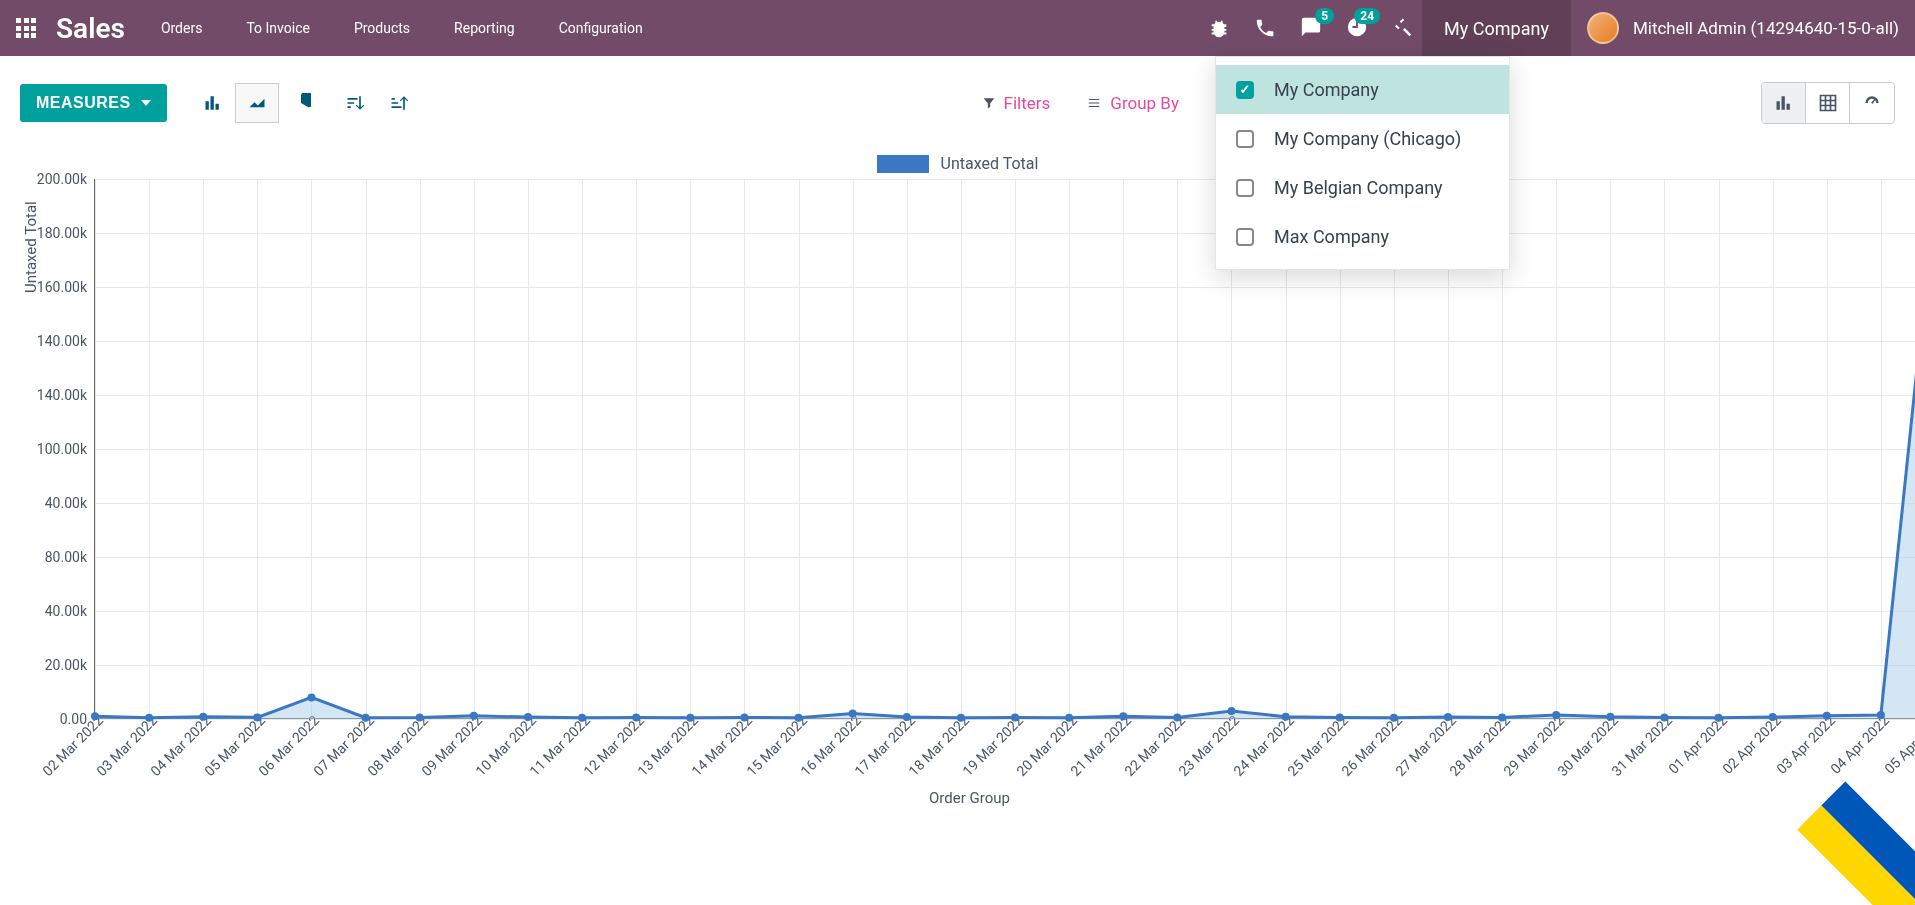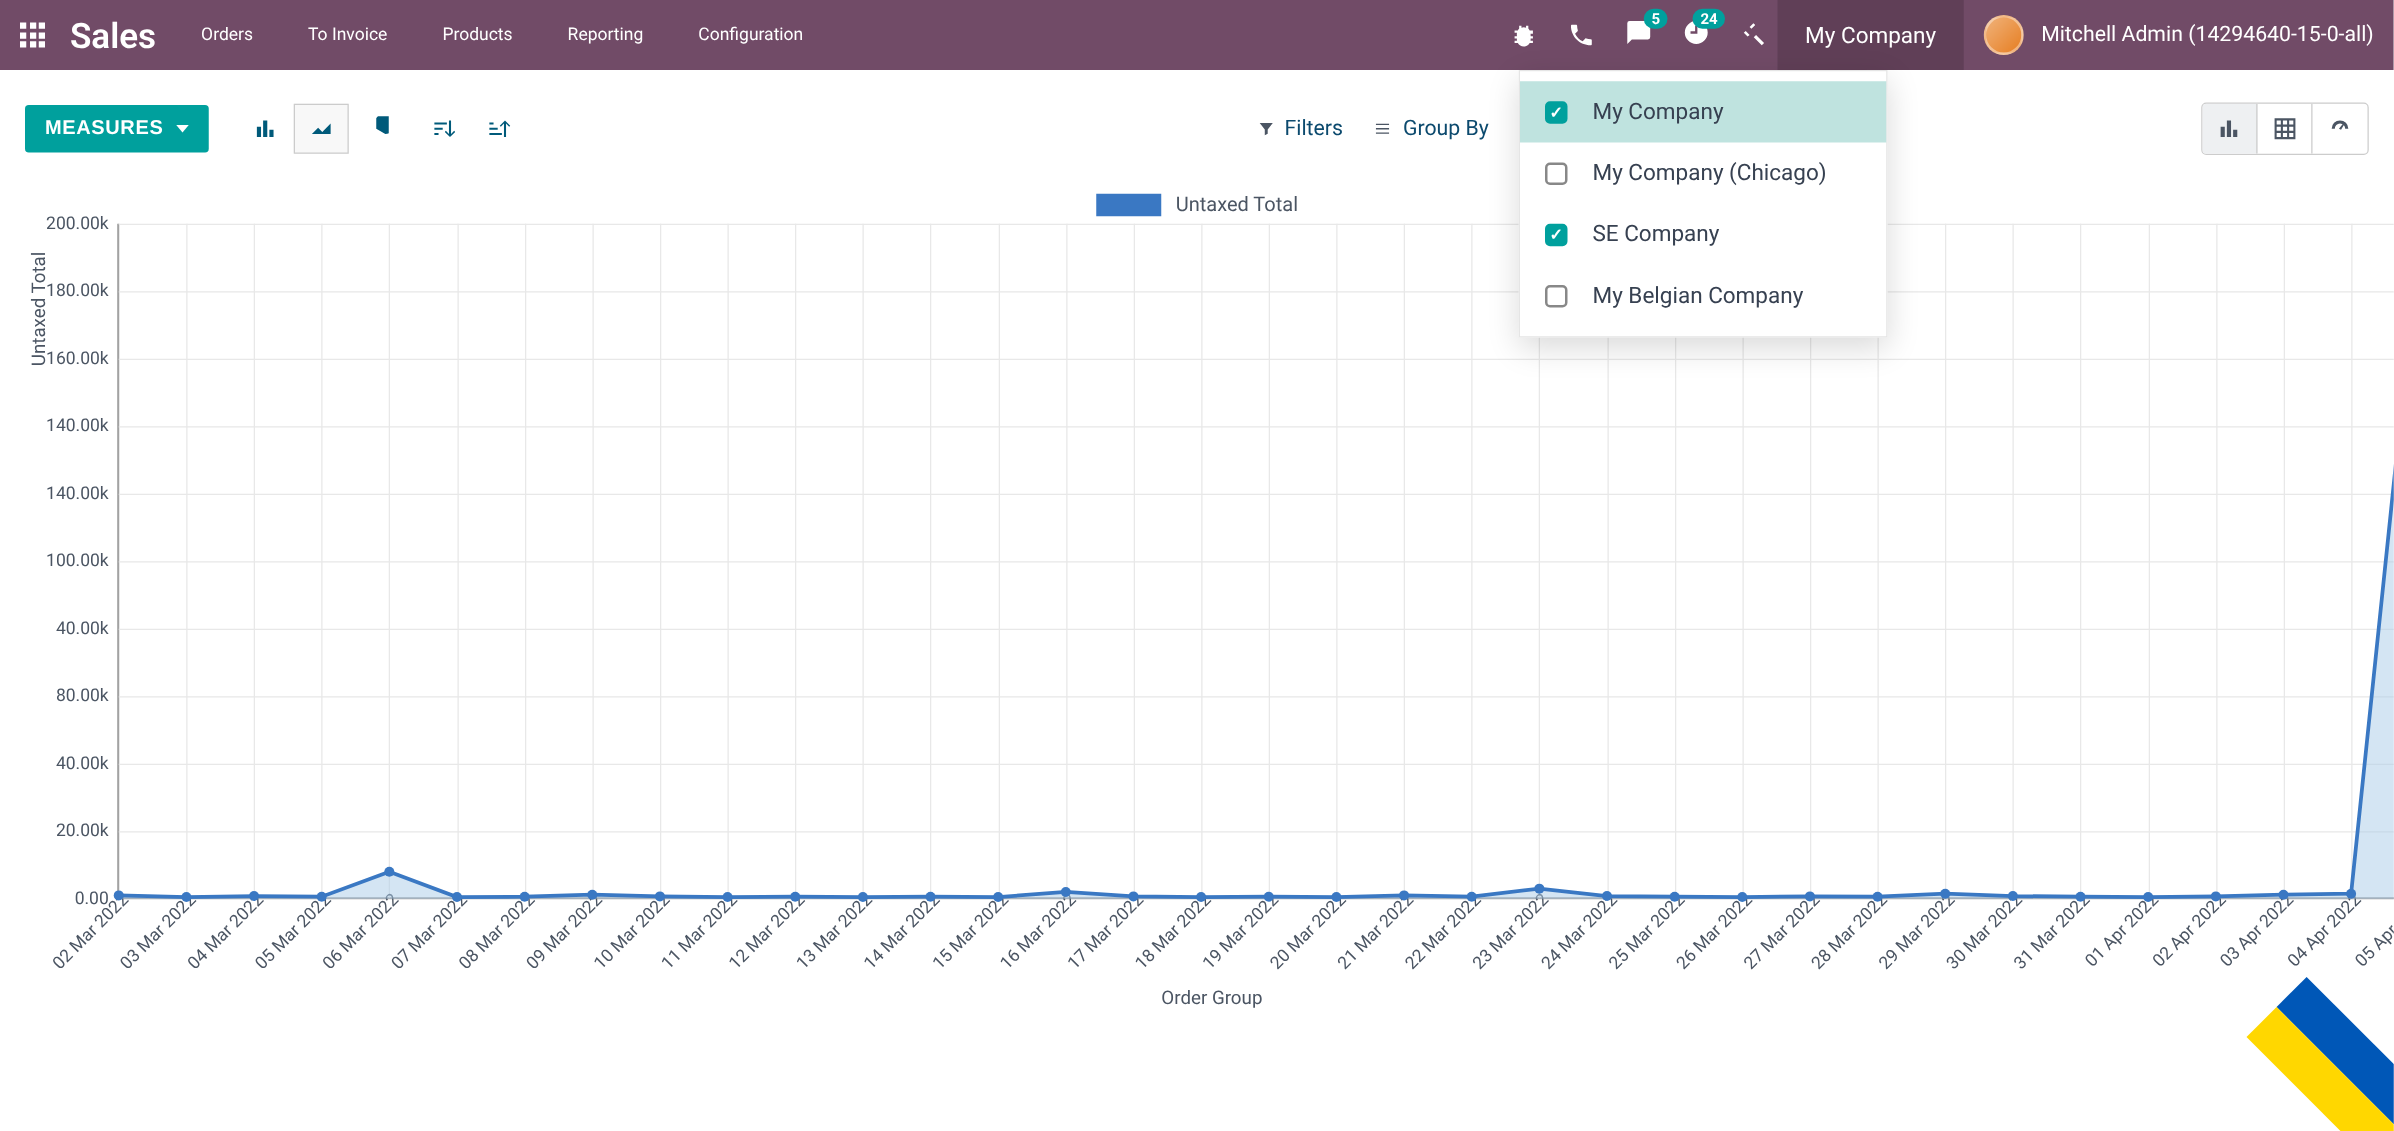--- a/index.html
+++ b/index.html
@@ -32,21 +32,21 @@
   .search-input { border: none; outline: none; font-size: 17px; padding: 4px 10px; flex: 1; color: #9ca3af; background: transparent; }
   .search-icon-right { margin-left: auto; cursor: pointer; color: #4b5563; }
 
   .cp-bottom { display: flex; align-items: center; margin-top: 12px; gap: 10px; }
   .btn-measures { background: #00a09d; color: #fff; border: none; padding: 10px 16px; font-size: 16px; font-weight: 700; cursor: pointer; display: inline-flex; align-items: center; gap: 10px; border-radius: 3px; letter-spacing: 0.5px; }
   .btn-measures .caret { border-left: 5px solid transparent; border-right: 5px solid transparent; border-top: 6px solid #fff; }
   .chart-type-group { display: flex; gap: 0; margin-left: 14px; }
   .chart-type-btn { width: 44px; height: 40px; display: flex; align-items: center; justify-content: center; cursor: pointer; border: 1px solid transparent; }
   .chart-type-btn.active { border-color: #ccc; background: #f8f8f8; }
   .chart-type-btn svg { width: 20px; height: 20px; fill: #005a7a; }
-  .search-options { margin-left: auto; display: flex; gap: 24px; font-size: 17px; color: #0c4a6e; }
+  .search-options { margin-left: auto; display: flex; gap: 36px; font-size: 17px; color: #ec4899; }
   .search-opt { display: inline-flex; align-items: center; gap: 8px; cursor: pointer; }
   .view-switch { margin-left: 520px; display: flex; border: 1px solid #ccc; border-radius: 4px; overflow: hidden; }
   .view-btn { width: 44px; height: 40px; display: flex; align-items: center; justify-content: center; cursor: pointer; border-right: 1px solid #ccc; }
   .view-btn:last-child { border-right: none; }
   .view-btn.active { background: #eef0f2; }
   .view-btn svg { width: 20px; height: 20px; fill: #4b5563; }
 
   
   .chart-wrap { position: relative; padding: 20px 10px 10px 10px; height: 730px; }
   .legend { display: flex; justify-content: center; align-items: center; gap: 12px; font-size: 16px; color: #4b5563; margin-bottom: 6px; }
@@ -354,25 +354,25 @@
 <div class="company-dropdown" id="company-dd">
     <div class="dd-item highlight">
       <span class="dd-check checked"></span>
       <span>My Company</span>
     </div>
     <div class="dd-item">
       <span class="dd-check"></span>
       <span>My Company (Chicago)</span>
     </div>
     <div class="dd-item">
-      <span class="dd-check checked"></span>
-      <span>SE Company</span>
+      <span class="dd-check"></span>
+      <span>My Belgian Company</span>
     </div>
     <div class="dd-item">
       <span class="dd-check"></span>
-      <span>My Belgian Company</span>
+      <span>Max Company</span>
     </div>
   </div>
 
 <div class="ribbon">
     <div class="b"></div>
     <div class="y"></div>
   </div>
 
 </body></html>

